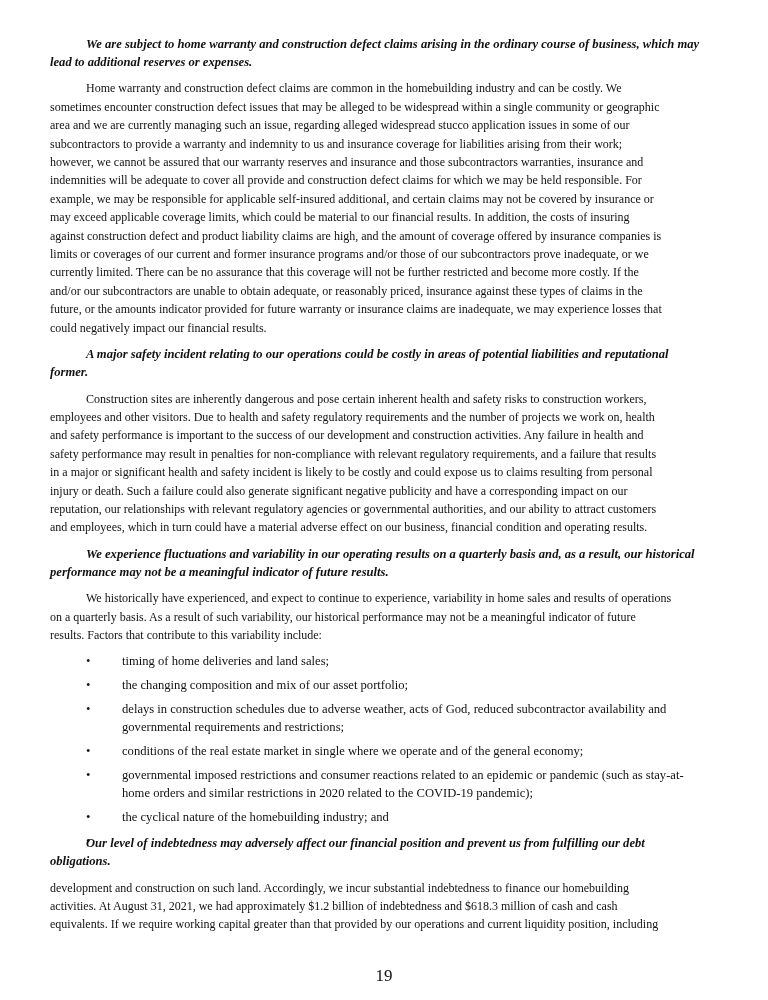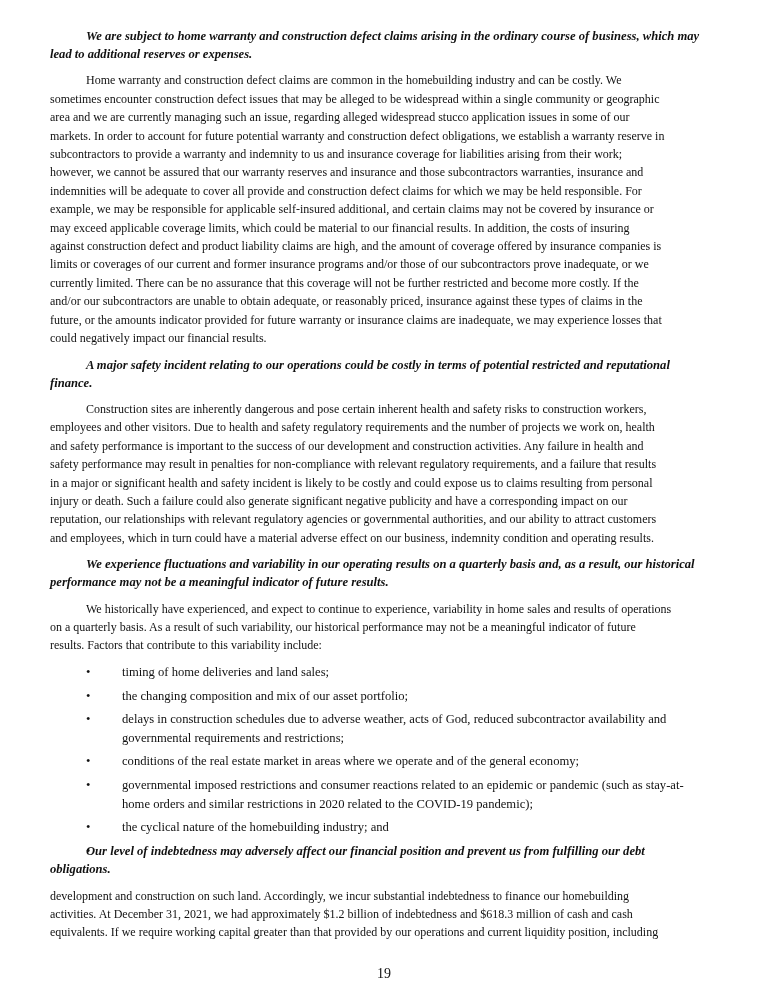--- a/index.html
+++ b/index.html
@@ -3,69 +3,68 @@
 <meta charset="utf-8">
 <style>
   html, body { margin: 0; padding: 0; background: #ffffff; }
   body { width: 768px; height: 1000px; position: relative; overflow: hidden;
          font-family: "Liberation Serif", "DejaVu Serif", serif; color: #111; }
   .page { position: absolute; left: 50px; top: 27px; width: 690px; }
   .heading { font-weight: bold; font-style: italic; font-size: 12.6px; line-height: 18.2px;
              margin: 0 0 8px 0; }
   .para { font-size: 12px; line-height: 18.4px; margin: 0 0 8px 0; }
   .line { display: block; white-space: nowrap; }
-  .indent { padding-left: 36px; }
+  .indent { padding-left: 36px; margin-top: 8px; }
   ul.bullets { list-style: none; margin: 0 0 5px 0; padding: 0; }
   ul.bullets li { position: relative; padding-left: 72px; font-size: 12.6px; line-height: 18.3px; margin-bottom: 5.5px; }
   ul.bullets li .dot { position: absolute; left: 36px; top: 0; }
-  .page-number { position: absolute; left: 0; width: 768px; top: 966px; text-align: center; font-size: 14px; }
+  .page-number { position: absolute; left: 0; width: 768px; top: 966px; text-align: center; font-size: 17px; }
 </style>
 </head>
 <body>
 
 <div class="page">
 
   <div>
     <p class="heading">
       <span class="line indent">We are subject to home warranty and construction defect claims arising in the ordinary course of business, which may</span>
       <span class="line">lead to additional reserves or expenses.</span>
     </p>
     <p class="para">
       <span class="line indent">Home warranty and construction defect claims are common in the homebuilding industry and can be costly. We</span>
       <span class="line">sometimes encounter construction defect issues that may be alleged to be widespread within a single community or geographic</span>
       <span class="line">area and we are currently managing such an issue, regarding alleged widespread stucco application issues in some of our</span>
-      <span class="line">markets. In order to account for future potential warranty and construction defect obligations, we establish a warranty reserve in</span>
       <span class="line">subcontractors to provide a warranty and indemnity to us and insurance coverage for liabilities arising from their work;</span>
       <span class="line">however, we cannot be assured that our warranty reserves and insurance and those subcontractors warranties, insurance and</span>
       <span class="line">indemnities will be adequate to cover all provide and construction defect claims for which we may be held responsible. For</span>
       <span class="line">example, we may be responsible for applicable self-insured additional, and certain claims may not be covered by insurance or</span>
       <span class="line">may exceed applicable coverage limits, which could be material to our financial results.  In addition, the costs of insuring</span>
       <span class="line">against construction defect and product liability claims are high, and the amount of coverage offered by insurance companies is</span>
       <span class="line">limits or coverages of our current and former insurance programs and/or those of our subcontractors prove inadequate, or we</span>
       <span class="line">currently limited. There can be no assurance that this coverage will not be further restricted and become more costly. If the</span>
       <span class="line">and/or our subcontractors are unable to obtain adequate, or reasonably priced, insurance against these types of claims in the</span>
       <span class="line">future, or the amounts indicator provided for future warranty or insurance claims are inadequate, we may experience losses that</span>
       <span class="line">could negatively impact our financial results.</span>
     </p>
   </div>
 
   <div>
     <p class="heading">
-      <span class="line indent">A major safety incident relating to our operations could be costly in terms of potential restricted and reputational</span>
-      <span class="line">finance.</span>
+      <span class="line indent">A major safety incident relating to our operations could be costly in areas of potential liabilities and reputational</span>
+      <span class="line">former.</span>
     </p>
     <p class="para">
       <span class="line indent">Construction sites are inherently dangerous and pose certain inherent health and safety risks to construction workers,</span>
       <span class="line">employees and other visitors. Due to health and safety regulatory requirements and the number of projects we work on, health</span>
       <span class="line">and safety performance is important to the success of our development and construction activities. Any failure in health and</span>
       <span class="line">safety performance may result in penalties for non-compliance with relevant regulatory requirements, and a failure that results</span>
       <span class="line">in a major or significant health and safety incident is likely to be costly and could expose us to claims resulting from personal</span>
       <span class="line">injury or death. Such a failure could also generate significant negative publicity and have a corresponding impact on our</span>
       <span class="line">reputation, our relationships with relevant regulatory agencies or governmental authorities, and our ability to attract customers</span>
-      <span class="line">and employees, which in turn could have a material adverse effect on our business, indemnity condition and operating results.</span>
+      <span class="line">and employees, which in turn could have a material adverse effect on our business, financial condition and operating results.</span>
     </p>
   </div>
 
   <div>
     <p class="heading">
       <span class="line indent">We experience fluctuations and variability in our operating results on a quarterly basis and, as a result, our historical</span>
       <span class="line">performance may not be a meaningful indicator of future results.</span>
     </p>
     <p class="para">
       <span class="line indent">We historically have experienced, and expect to continue to experience, variability in home sales and results of operations</span>
@@ -81,21 +80,21 @@
         <span class="dot">•</span>
         <span class="line">the changing composition and mix of our asset portfolio;</span>
       </li>
       <li>
         <span class="dot">•</span>
         <span class="line">delays in construction schedules due to adverse weather, acts of God, reduced subcontractor availability and</span>
         <span class="line">governmental requirements and restrictions;</span>
       </li>
       <li>
         <span class="dot">•</span>
-        <span class="line">conditions of the real estate market in areas where we operate and of the general economy;</span>
+        <span class="line">conditions of the real estate market in single where we operate and of the general economy;</span>
       </li>
       <li>
         <span class="dot">•</span>
         <span class="line">governmental imposed restrictions and consumer reactions related to an epidemic or pandemic (such as stay-at-</span>
         <span class="line">home orders and similar restrictions in 2020 related to the COVID-19 pandemic);</span>
       </li>
       <li>
         <span class="dot">•</span>
         <span class="line">the cyclical nature of the homebuilding industry; and</span>
       </li>
@@ -105,20 +104,20 @@
     </ul>
   </div>
 
   <div>
     <p class="heading">
       <span class="line indent">Our level of indebtedness may adversely affect our financial position and prevent us from fulfilling our debt</span>
       <span class="line">obligations.</span>
     </p>
     <p class="para">
       <span class="line">development and construction on such land. Accordingly, we incur substantial indebtedness to finance our homebuilding</span>
-      <span class="line">activities. At December 31, 2021, we had approximately $1.2 billion of indebtedness and $618.3 million of cash and cash</span>
+      <span class="line">activities. At August 31, 2021, we had approximately $1.2 billion of indebtedness and $618.3 million of cash and cash</span>
       <span class="line">equivalents. If we require working capital greater than that provided by our operations and current liquidity position, including</span>
 
     </p>
   </div>
 </div>
 
 <div class="page-number">19</div>
 
 </body></html>

